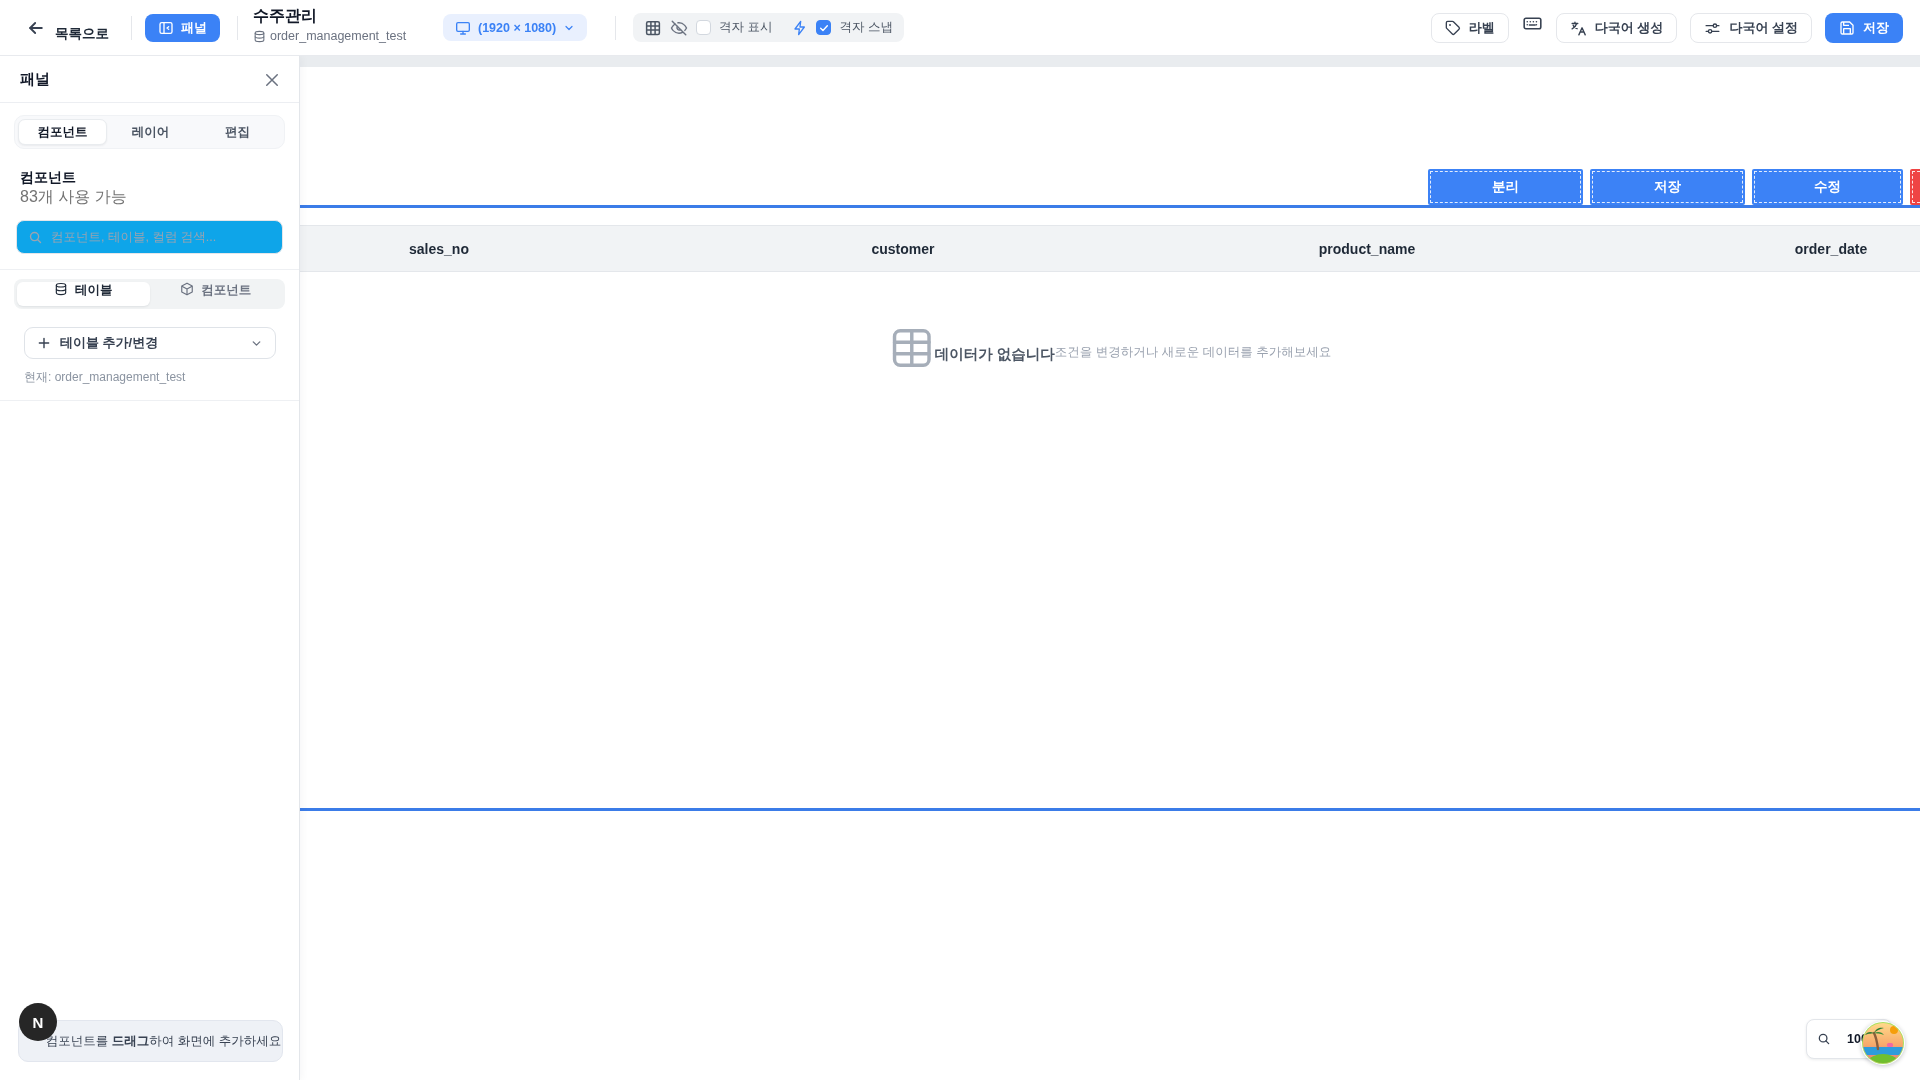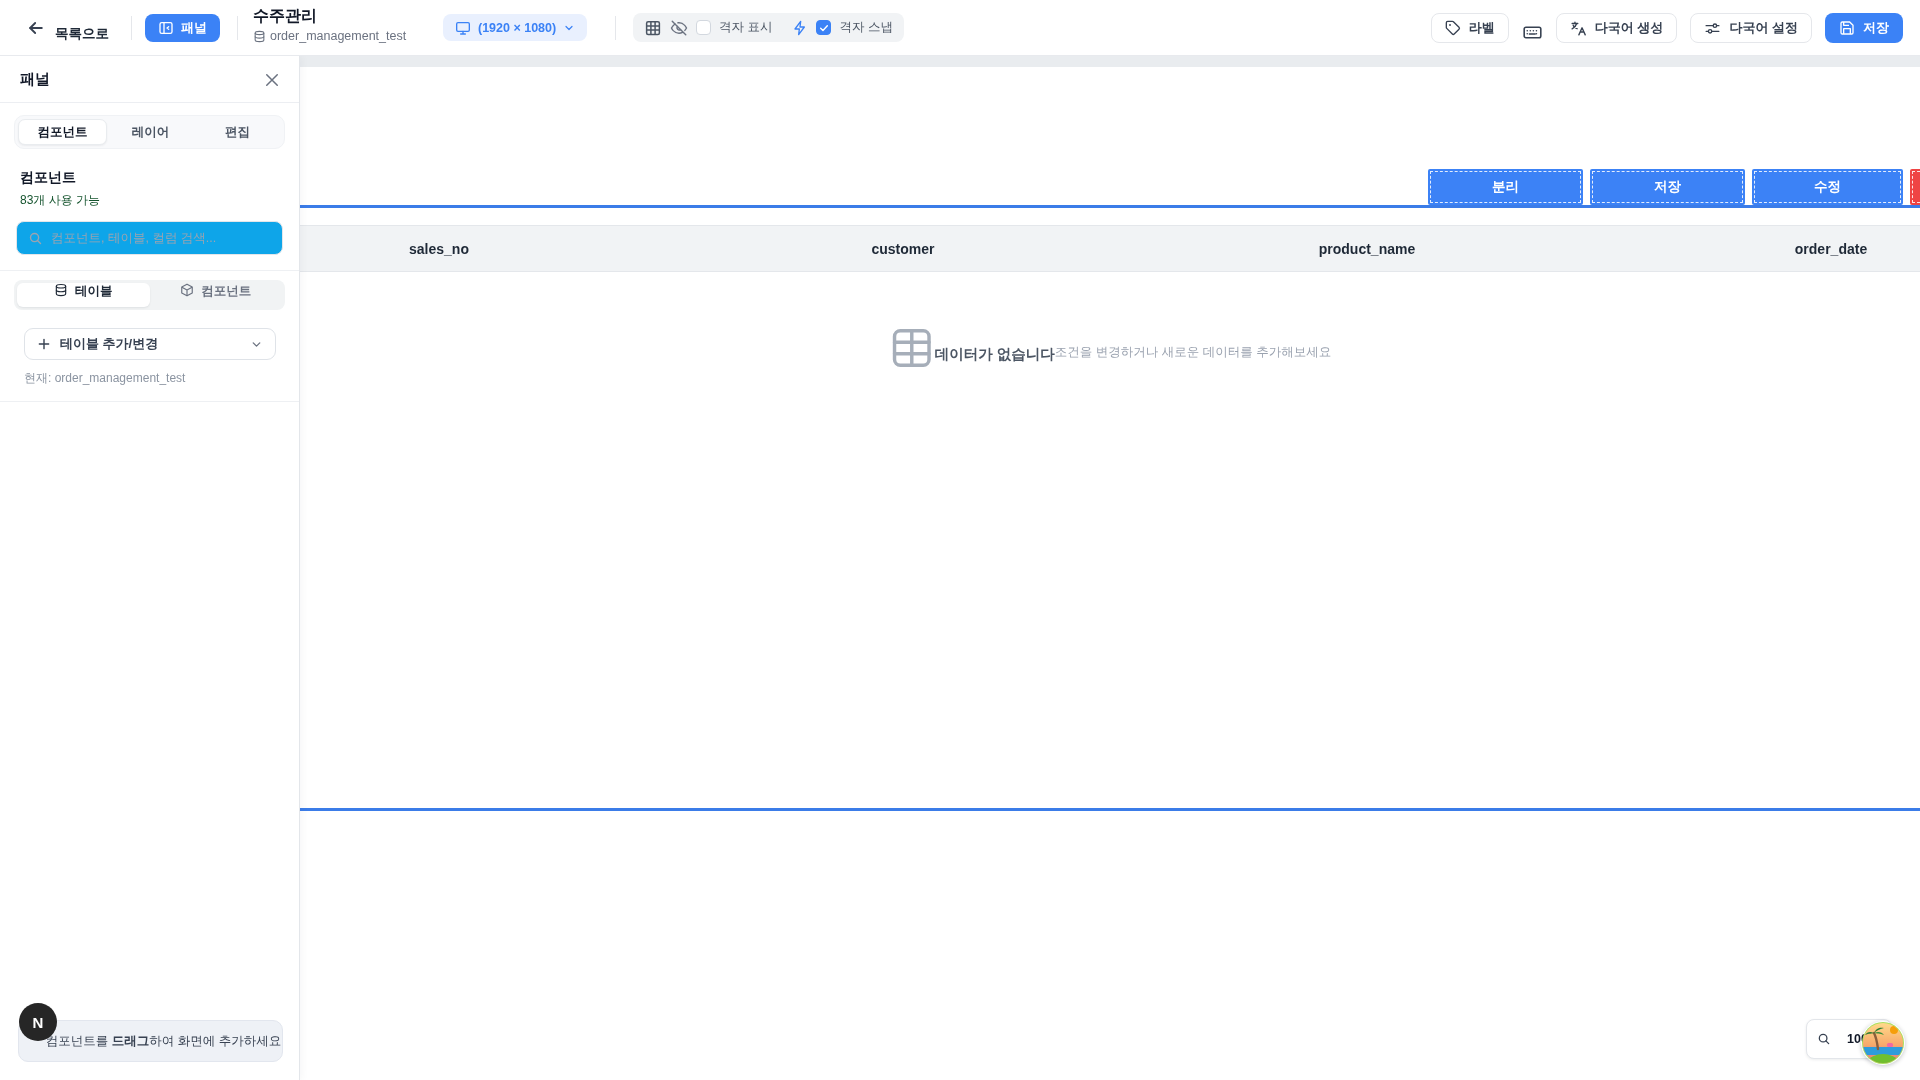--- a/index.html
+++ b/index.html
@@ -21,21 +21,21 @@
   .page-title { font-size:16px; font-weight:700; color:#111827; line-height:20px; }
   .page-sub { display:flex; align-items:center; gap:4px; margin-top:3px; color:#6b7280; font-size:12.5px; }
   .res-pill { position:absolute; left:443px; top:14px; height:27px; padding:0 12px; background:#e9f0fe;
     border-radius:8px; display:flex; align-items:center; gap:7px; color:#3b82f6; font-size:12.5px;
     font-weight:600; cursor:pointer; }
   .grid-group { position:absolute; left:633px; top:13px; height:29px; padding:0 11px; background:#f1f3f5;
     border-radius:8px; display:flex; align-items:center; gap:8px; }
   .grid-group .lbl { font-size:12.5px; color:#4b5563; }
   .cbox { width:15px; height:15px; border-radius:4px; border:1.5px solid #d3d8df; background:#fff; cursor:pointer; }
   .cbox.on { background:#3b82f6; border-color:#3b82f6; display:flex; align-items:center; justify-content:center; }
-  .tb-right { position:absolute; right:17px; top:13px; height:30px; display:flex; align-items:flex-end; gap:13px; }
+  .tb-right { position:absolute; right:17px; top:13px; height:30px; display:flex; align-items:flex-start; gap:13px; }
   .ghost-btn { height:30px; padding:0 13px; background:#fff; border:1px solid #e5e7eb; border-radius:8px;
     display:flex; align-items:center; gap:8px; font-size:13px; font-weight:600; color:#374151; cursor:pointer; }
   .save-btn { height:30px; padding:0 14px; background:#3b82f6; border:none; border-radius:8px; display:flex;
     align-items:center; gap:8px; font-size:13px; font-weight:600; color:#fff; cursor:pointer; }
   .kbd-btn { background:none; border:none; cursor:pointer; display:flex; align-items:center; }
 
   
   .canvas { position:absolute; left:0; top:56px; width:1920px; height:1024px; background:#e9ecef; overflow:hidden; }
   .page-surface { position:absolute; left:0; top:11px; width:1920px; height:1013px; background:#fff; }
 
@@ -64,21 +64,21 @@
   .panel-title { margin-left:20px; font-size:15px; font-weight:700; color:#111827; }
   .panel-close { position:absolute; right:14px; top:13px; width:22px; height:22px; background:none;
     border:none; cursor:pointer; }
   .panel-tabs { margin:12px 14px 0 14px; height:34px; background:#f8f9fb; border:1px solid #f0f2f5;
     border-radius:10px; padding:3px; display:flex; }
   .ptab { flex:1; border:none; background:transparent; border-radius:7px; font-size:12.5px; font-weight:600;
     color:#4b5563; cursor:pointer; font-family:inherit; }
   .ptab.active { background:#fff; border:1px solid #e9ecef; box-shadow:0 1px 2px rgba(15,23,42,.06); color:#111827; }
   .comp-sec { margin:20px 20px 0 20px; }
   .comp-sec-title { font-size:14px; font-weight:700; color:#111827; }
-  .comp-sec-count { margin-top:5px; font-size:12px; color:#14532d; }
+  .comp-sec-count { font-size:16px; color:#737373; }
   .search-box { position:relative; margin:12px 16px 0 16px; height:34px; border:1px solid #e3e6ea;
     border-radius:8px; background:#0ea5e9; }
   .search-box input { position:absolute; left:34px; top:0; width:230px; height:32px; border:none; outline:none;
     font-size:12.5px; color:#374151; font-family:inherit; background:transparent; }
   .search-box input::placeholder { color:#9ca3af; }
   .search-box .mag { position:absolute; left:11px; top:9px; }
   .hdiv { height:1px; background:#eef0f3; margin-top:15px; }
   .seg { margin:9px 14px 0 14px; height:30px; background:#f1f3f4; border-radius:8px; padding:3px; display:flex; }
   .seg-btn { flex:1; border:none; background:transparent; border-radius:6px; display:flex; align-items:flex-start;
     justify-content:center; gap:7px; font-size:12.5px; font-weight:600; color:#6b7280; cursor:pointer; font-family:inherit; }

